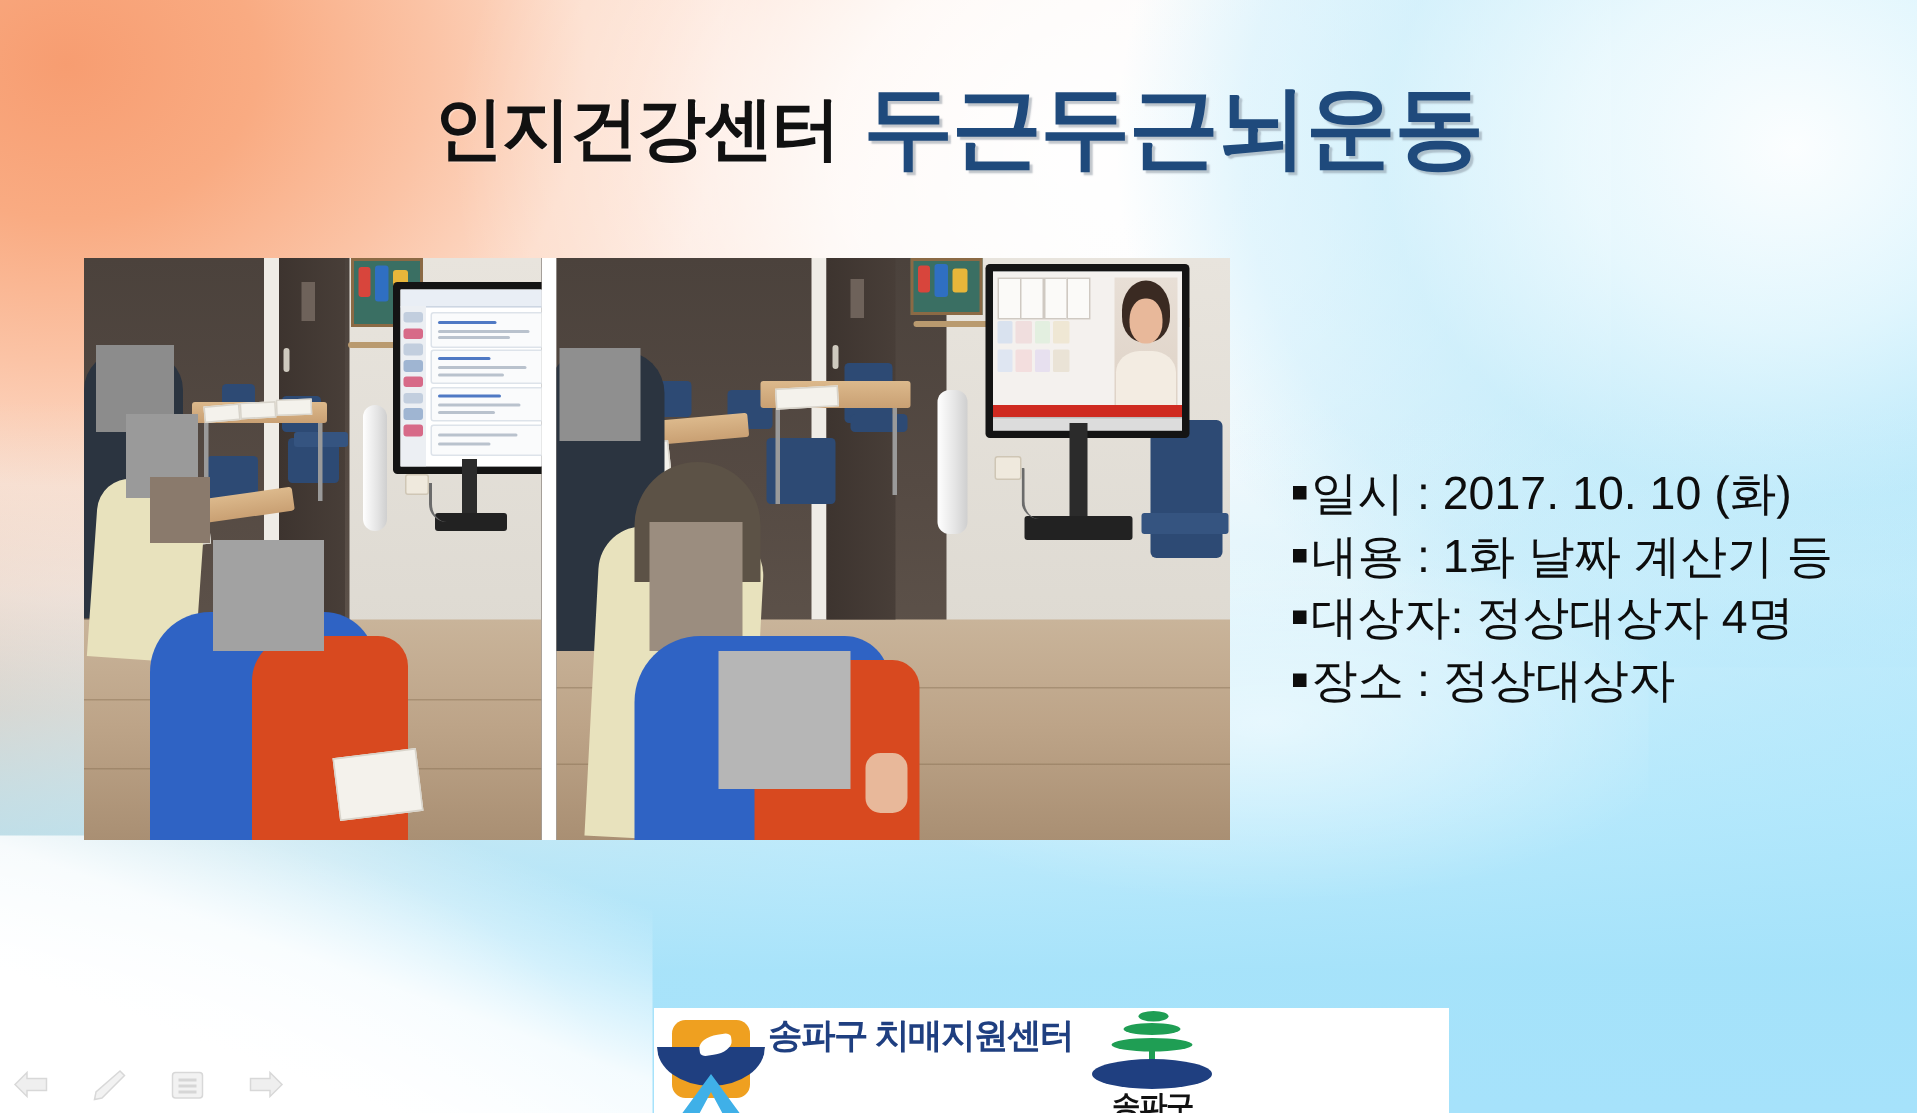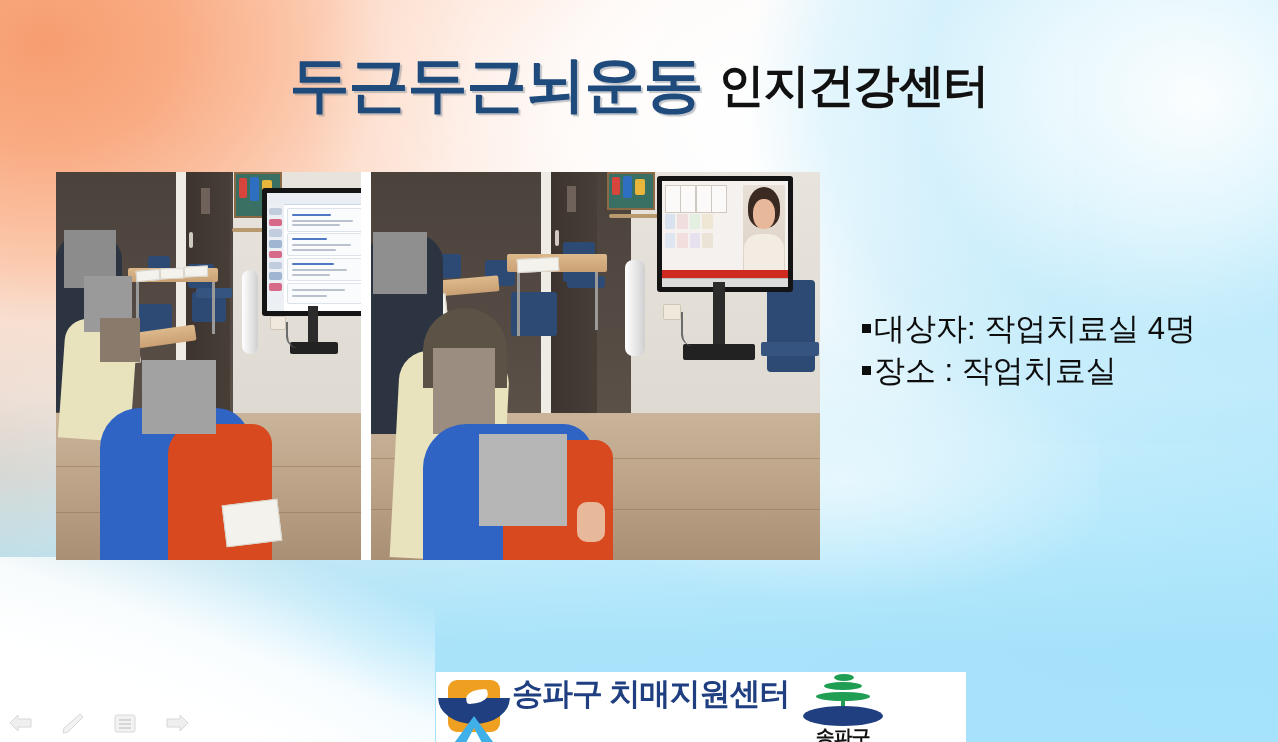--- a/index.html
+++ b/index.html
@@ -112,21 +112,21 @@
   .logo-strip{position:absolute;left:436px;top:672px;width:530px;height:70px;background:#ffffff;display:flex;align-items:flex-start;}
   .logo-mark{position:relative;width:62px;height:62px;margin:4px 0 0 6px;flex:0 0 auto;}
   .lm-sq{position:absolute;left:6px;top:4px;width:52px;height:52px;background:#efa020;border-radius:9px;}
   .lm-navy{position:absolute;left:-4px;top:22px;width:72px;height:26px;
     background:#1f3f80;border-radius:0 0 40px 40px;clip-path:ellipse(50% 100% at 50% 0%);}
   .lm-bird{position:absolute;left:24px;top:14px;width:22px;height:13px;background:#ffffff;
     border-radius:60% 20% 60% 20%;transform:rotate(-8deg);}
   .lm-blue{position:absolute;left:10px;top:40px;width:44px;height:30px;background:#3fb0e8;
     clip-path:polygon(50% 0%,100% 100%,72% 100%,50% 40%,28% 100%,0% 100%);}
   .logo-text{margin-left:8px;padding-top:6px;}
-  .logo-kr{font-size:31px;font-weight:bold;color:#1f3f80;letter-spacing:-1px;line-height:1.05;white-space:nowrap;}
+  .logo-kr{font-size:23px;font-weight:bold;color:#1f3f80;letter-spacing:-1px;line-height:1.05;white-space:nowrap;}
   .logo-en{font-size:13px;font-weight:bold;color:#2b4f96;letter-spacing:0.6px;text-align:center;margin-top:2px;white-space:nowrap;}
   .gu-mark{position:relative;width:86px;height:67px;margin-left:10px;flex:0 0 auto;}
   .gu-tree{position:absolute;left:50%;top:2px;transform:translateX(-50%);width:62px;height:34px;}
   .gu-tier{position:absolute;background:#1f9e54;border-radius:50%;}
   .gu-trunk{position:absolute;left:50%;transform:translateX(-50%);top:26px;width:4px;height:12px;background:#1f9e54;}
   .gu-ellipse{position:absolute;left:50%;transform:translateX(-50%);top:34px;width:80px;height:20px;
     background:#1f3f80;border-radius:50%;}
   .gu-kr{position:absolute;left:0;right:0;top:52px;text-align:center;font-size:19px;font-weight:bold;color:#111;letter-spacing:-1px;}
 
   
@@ -144,22 +144,22 @@
     <div class="bg-peach"></div>
     <div class="bg-white-mid"></div>
     <div class="bg-cyan-tr"></div>
     <div class="bg-cyan-bottom"></div>
     <div class="bg-soft-streak"></div>
     <div class="bg-white-bl"></div>
     <div class="bg-bottom-white"></div>
   </div>
 
   <div class="title-row">
+    <span class="t-seg t-black">인지건강센터</span>
     <span class="t-seg t-navy">두근두근뇌운동</span>
-    <span class="t-seg t-black">인지건강센터</span>
   </div>
 
   <div class="photo-band">
 
     <div class="photo photo-a">
       <div class="p-wall"></div>
       <div class="p-wallR"></div>
       <div class="p-floor"></div>
       <div class="p-floorline" style="bottom:24%"></div>
       <div class="p-floorline" style="bottom:12%"></div>
@@ -325,25 +325,33 @@
       <div class="p-person" style="left:52px;top:252px;width:170px;height:136px;background:#2f63c4;border-radius:44px 30px 0 0;"></div>
       <div class="p-person" style="left:132px;top:268px;width:110px;height:120px;background:#d8491f;border-radius:30px 18px 0 0;"></div>
       <div class="p-mosaic" style="left:108px;top:262px;width:88px;height:92px;background:#b6b6b6;"></div>
       <div class="p-person" style="left:206px;top:330px;width:28px;height:40px;background:#e8b89a;border-radius:10px;"></div>
     </div>
   </div>
 
   <div class="bullets">
     <div class="bul">
       <span class="mk"></span>
-      <span>대상자: 작업치료실 4명</span>
+      <span>일시 : 2017. 10. 10 (화)</span>
     </div>
     <div class="bul">
       <span class="mk"></span>
-      <span>장소 : 작업치료실</span>
+      <span>내용 : 1화 날짜 계산기 등</span>
+    </div>
+    <div class="bul">
+      <span class="mk"></span>
+      <span>대상자: 정상대상자 4명</span>
+    </div>
+    <div class="bul">
+      <span class="mk"></span>
+      <span>장소 : 정상대상자</span>
     </div>
   </div>
 
   <div class="logo-strip">
     <div class="logo-mark">
       <div class="lm-sq"></div>
       <div class="lm-navy"></div>
       <div class="lm-bird"></div>
       <div class="lm-blue"></div>
     </div>

